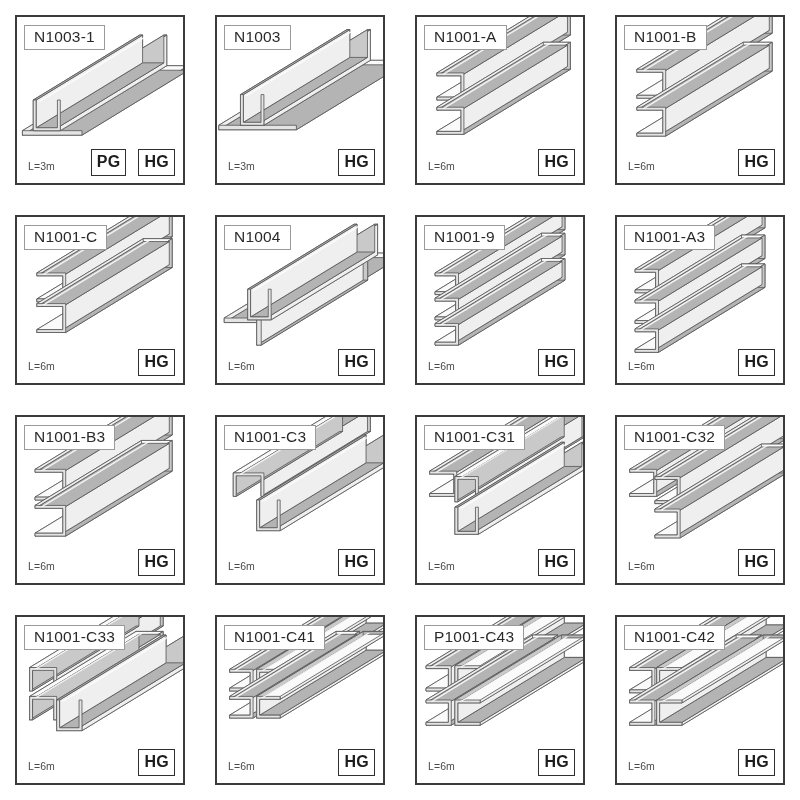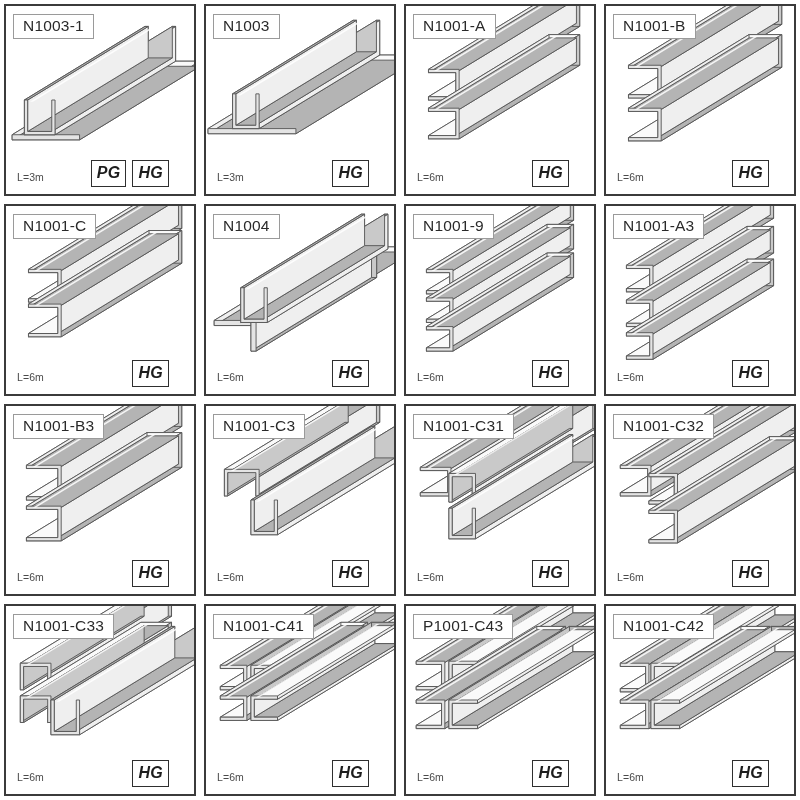--- a/index.html
+++ b/index.html
@@ -17,21 +17,21 @@
     width: 800px;
     height: 800px;
     display: grid;
     grid-template-columns: repeat(4, 200px);
     grid-template-rows: repeat(4, 200px);
     box-sizing: border-box;
   }
   .cell {
     position: relative;
     box-sizing: border-box;
-    padding: 4px;
+    padding: 15px;
   }
   .cell-inner {
     position: relative;
     width: 100%;
     height: 100%;
     box-sizing: border-box;
     border: 2px solid #3b3b3b;
     background: #ffffff;
     overflow: hidden;
   }
@@ -62,26 +62,25 @@
     left: 11px;
     bottom: 11px;
     font-size: 10.5px;
     color: #4a4a4a;
     letter-spacing: 0.1px;
     z-index: 5;
     background: transparent;
   }
   .badges {
     position: absolute;
-    right: 25px;
+    right: 8px;
     bottom: 7px;
     display: flex;
-    gap: 6px;
+    gap: 12px;
     z-index: 5;
-    font-style: italic;
   }
   .badge {
     border: 1.6px solid #2f2f2f;
     background: #ffffff;
     color: #1d1d1d;
     font-size: 16px;
     font-weight: bold;
     line-height: 1;
     padding: 4px 5px 5px 5px;
     letter-spacing: 0.3px;

